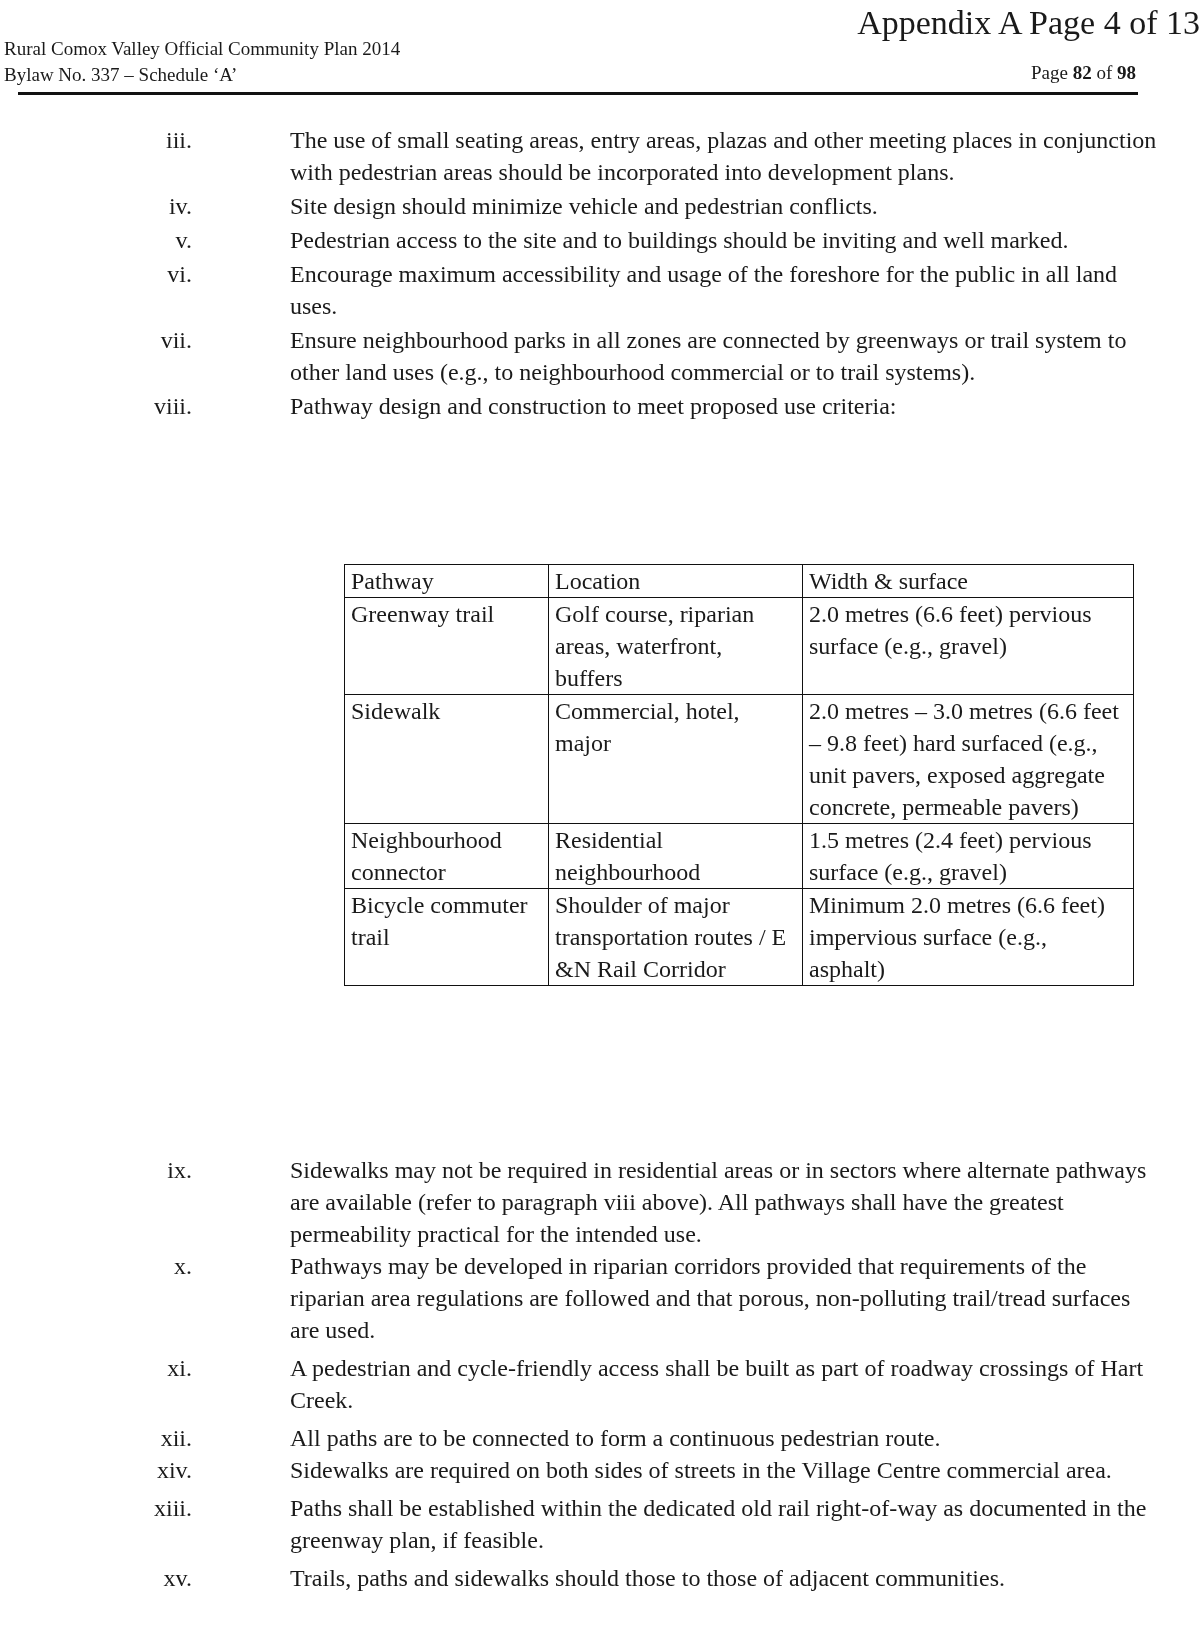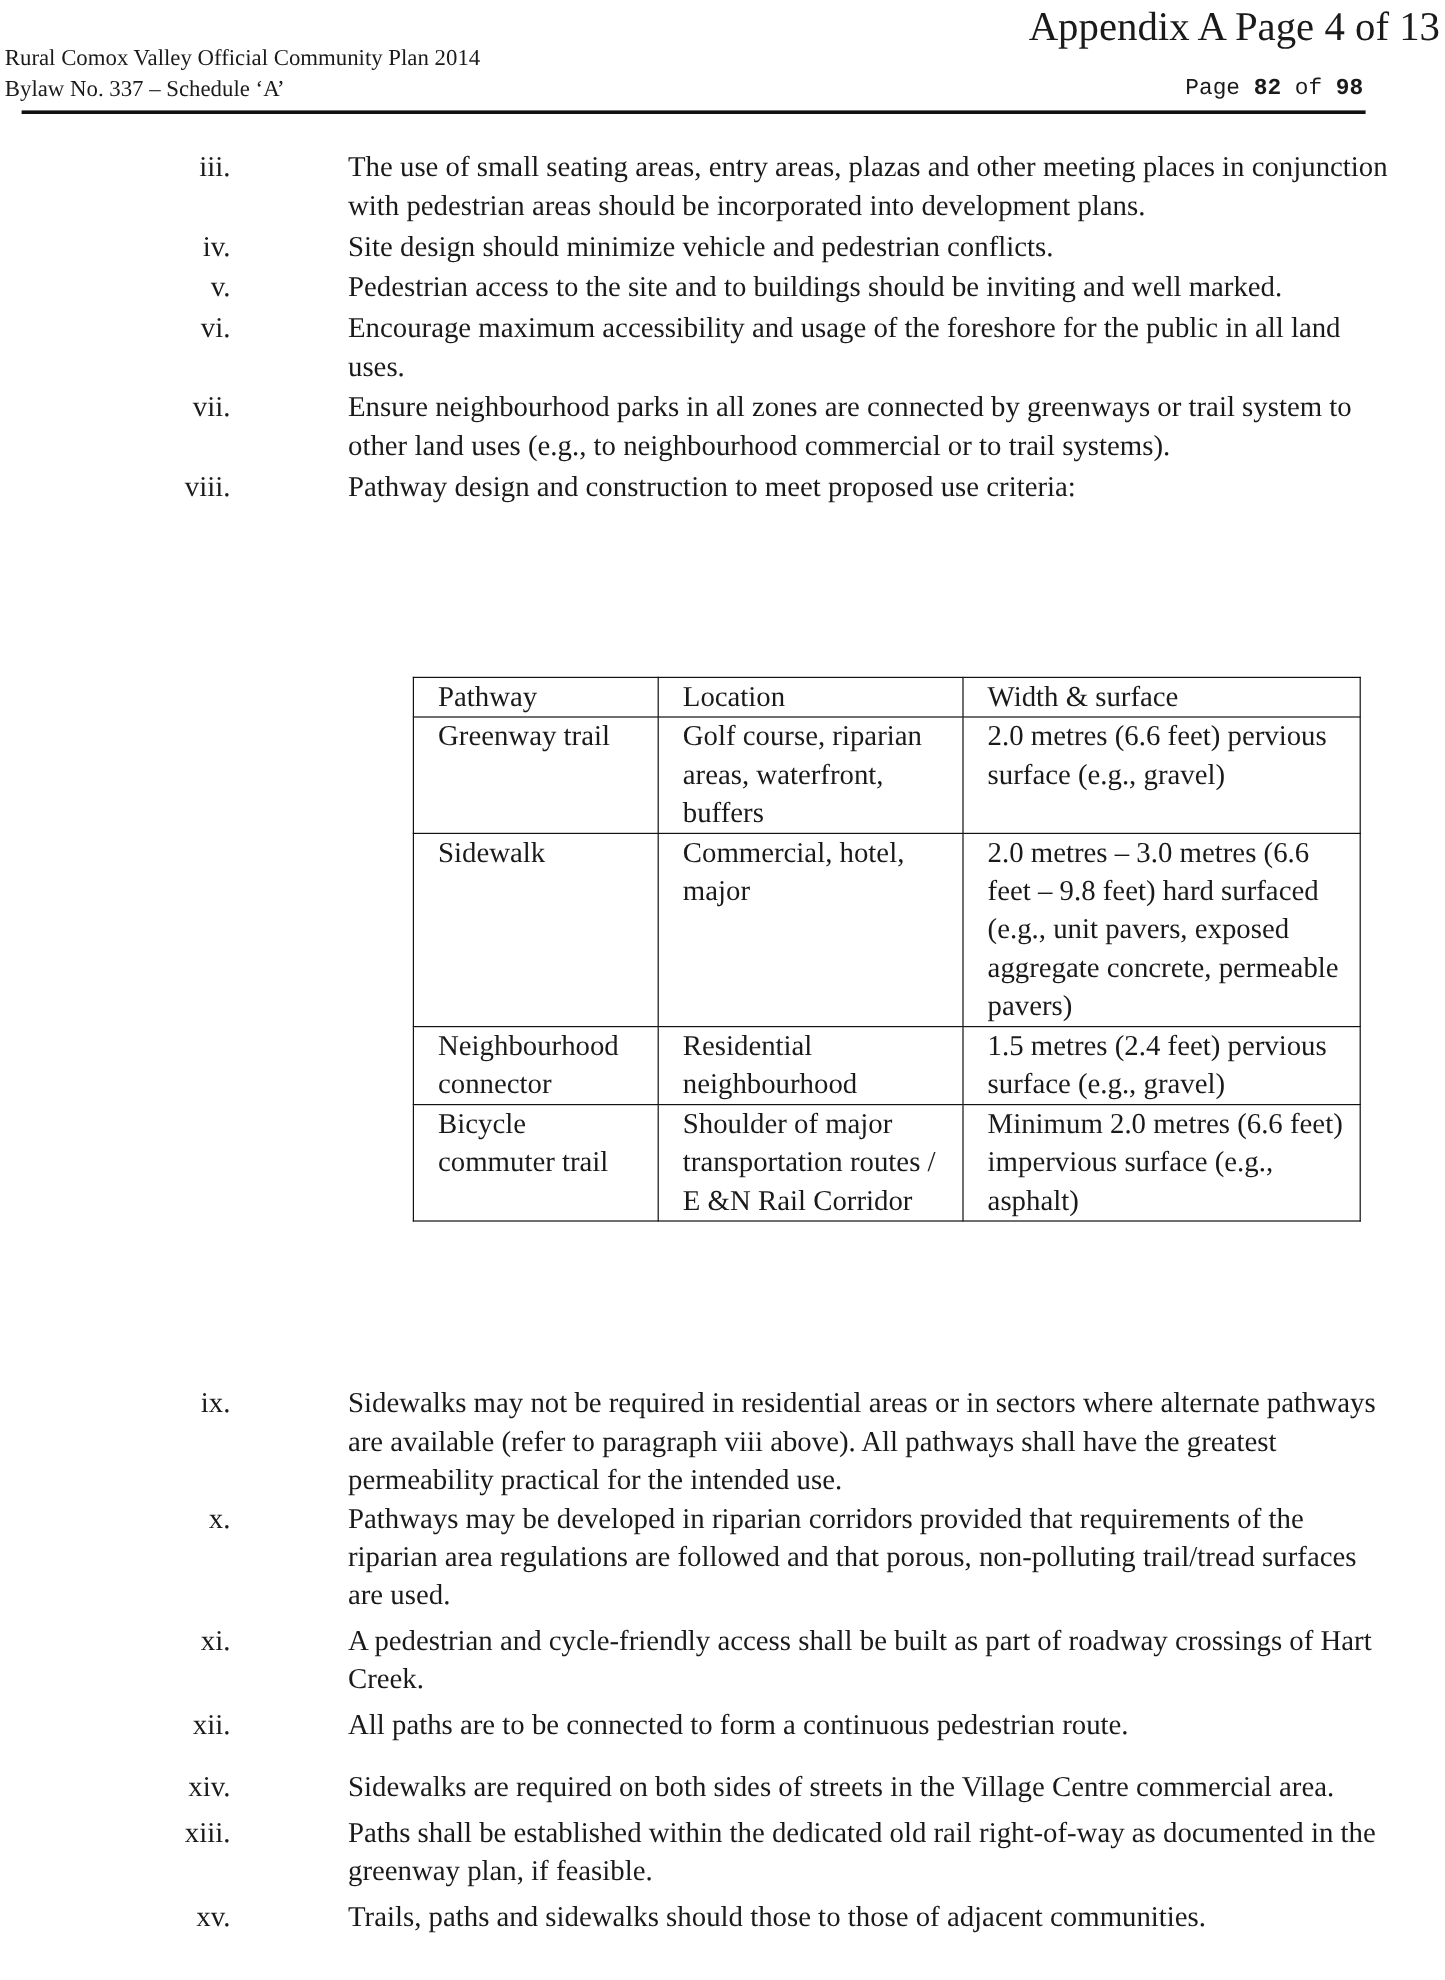--- a/index.html
+++ b/index.html
@@ -2,36 +2,36 @@
 <html><head>
 <meta charset="utf-8">
 <style>
   html, body { margin: 0; padding: 0; background: #ffffff; }
   body {
     width: 1204px; height: 1650px; position: relative; overflow: hidden;
     font-family: "Liberation Serif", "DejaVu Serif", serif; color: #1a1a1a;
   }
   .appendix { position: absolute; right: 4px; top: 4px; font-size: 34px; }
   .hdr-left { position: absolute; left: 4px; top: 36px; font-size: 19px; line-height: 26px; }
-  .hdr-right { position: absolute; right: 68px; top: 62px; font-size: 19px; font-family: Liberation Mono, monospace; }
+  .hdr-right { position: absolute; right: 68px; top: 62px; font-size: 19px; }
   .hdr-right b { font-weight: bold; }
   .rule { position: absolute; left: 18px; width: 1120px; top: 92px; height: 3px; background: #111; }
 
   .list { position: absolute; left: 0; width: 1204px; }
   .item { position: relative; font-size: 24px; line-height: 32px; padding-left: 12px; }
   .num { position: absolute; left: 140px; width: 52px; text-align: right; }
   .txt { margin-left: 278px; width: 870px; }
 
   table.path {
     position: absolute; left: 344px; top: 564px; width: 790px;
     border-collapse: collapse; font-size: 24px; line-height: 32px;
   }
   table.path td, table.path th {
     border: 1.5px solid #111; vertical-align: top; text-align: left;
-    font-weight: normal; padding: 0 10px 0 20px;
+    font-weight: normal; padding: 0 10px 0 6px;
   }
 </style>
 </head>
 <body>
 
 <div class="appendix">Appendix A Page 4 of 13</div>
 <div class="hdr-left">
   <div>Rural Comox Valley Official Community Plan 2014</div>
   <div>Bylaw No. 337 – Schedule ‘A’</div>
 </div>
@@ -106,21 +106,21 @@
       <div class="txt">Sidewalks may not be required in residential areas or in sectors where alternate pathways are available (refer to paragraph viii above). All pathways shall have the greatest permeability practical for the intended use.</div>
     </div>
   <div class="item" style="margin-bottom:6px">
       <span class="num">x.</span>
       <div class="txt">Pathways may be developed in riparian corridors provided that requirements of the riparian area regulations are followed and that porous, non-polluting trail/tread surfaces are used.</div>
     </div>
   <div class="item" style="margin-bottom:6px">
       <span class="num">xi.</span>
       <div class="txt">A pedestrian and cycle-friendly access shall be built as part of roadway crossings of Hart Creek.</div>
     </div>
-  <div class="item" style="margin-bottom:20px">
+  <div class="item" style="margin-bottom:0">
       <span class="num">xii.</span>
       <div class="txt">All paths are to be connected to form a continuous pedestrian route.</div>
     </div>
   <div class="item" style="margin-bottom:6px">
       <span class="num">xiv.</span>
       <div class="txt">Sidewalks are required on both sides of streets in the Village Centre commercial area.</div>
     </div>
   <div class="item" style="margin-bottom:6px">
       <span class="num">xiii.</span>
       <div class="txt">Paths shall be established within the dedicated old rail right-of-way as documented in the greenway plan, if feasible.</div>

